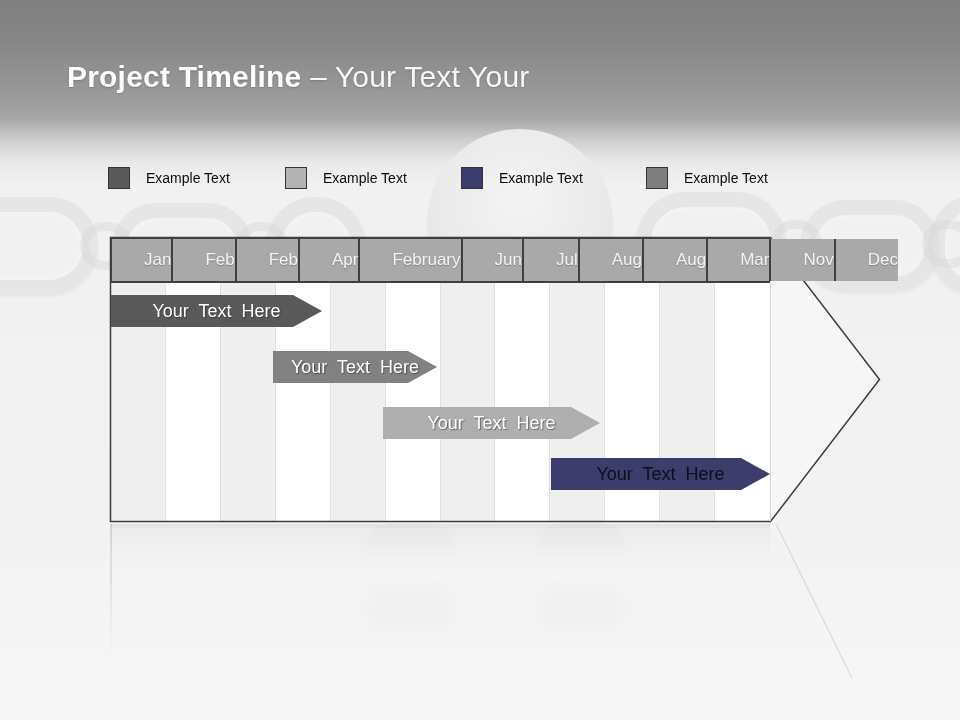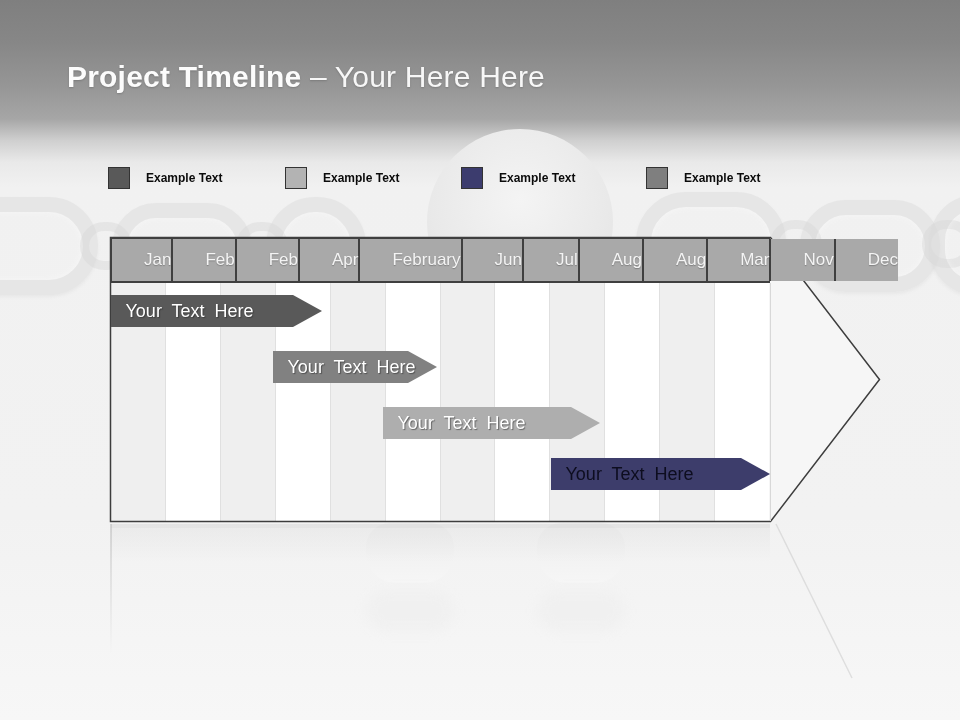--- a/index.html
+++ b/index.html
@@ -63,21 +63,21 @@
   .legend-item{position:absolute;display:flex;align-items:center;gap:16px;height:24px;}
   .legend-item.i0{left:108px;}
   .legend-item.i1{left:285px;}
   .legend-item.i2{left:461px;}
   .legend-item.i3{left:646px;}
   .legend-swatch{width:22px;height:22px;box-sizing:border-box;border:1px solid #333;}
   .legend-swatch.c0{background:#595959;}
   .legend-swatch.c1{background:#b3b3b3;}
   .legend-swatch.c2{background:#3c3c6e;}
   .legend-swatch.c3{background:#7f7f7f;}
-  .legend-label{font-size:12px;font-weight:700;color:#0b0b0b;}
+  .legend-label{font-size:14px;font-weight:400;color:#0b0b0b;}
   
   .timeline{position:absolute;inset:0;z-index:4;}
   svg.arrow-layer{position:absolute;left:0;top:0;pointer-events:none;}
   .months-row{
     position:absolute;left:110px;top:237px;width:660px;height:46px;
     display:flex;box-sizing:border-box;border:2px solid #3f3f3f;border-right:none;
     z-index:4;
   }
   .month-cell{
     flex:1;display:flex;align-items:center;justify-content:center;
@@ -93,21 +93,21 @@
   .col:nth-child(odd){background:#efefef;}
   .col:last-child{border-right:none;}
   
   .bar{
     position:absolute;height:32px;z-index:5;
     clip-path:polygon(0 0, calc(100% - 29px) 0, 100% 50%, calc(100% - 29px) 100%, 0 100%);
     filter:drop-shadow(1px 1px 1px rgba(60,60,60,.45));
     display:flex;align-items:center;justify-content:center;
   }
   .bar .bar-label{
-    width:calc(100% - 29px);text-align:left;font-size:18px;word-spacing:5px;
+    width:calc(100% - 29px);text-align:center;font-size:18px;word-spacing:5px;
   }
   .bar.b0{left:111px;top:295px;width:211px;background:#595959;}
   .bar.b1{left:273px;top:351px;width:164px;background:#818181;}
   .bar.b2{left:383px;top:407px;width:217px;background:#aeaeae;}
   .bar.b3{left:551px;top:458px;width:219px;background:#3d3d6b;}
   .bar.b0 .bar-label,.bar.b1 .bar-label,.bar.b2 .bar-label{
     color:#fff;text-shadow:1px 1px 1px rgba(40,40,40,.55);
   }
   .bar.b3 .bar-label{color:#0d0d1f;}
   
@@ -139,21 +139,21 @@
     <div class="figure-arm right"></div>
     <div class="figure-shoulders"></div>
     <div class="figure-foot left"></div>
     <div class="figure-foot right"></div>
     <div class="foot-reflection left"></div>
     <div class="foot-reflection right"></div>
   </div>
 
   <div class="title">
     <span class="bold">Project Timeline</span>
-    <span class="light">– Your Here Here</span>
+    <span class="light">– Your Text Your</span>
   </div>
 
   <div class="legend">
     <div class="legend-item i0">
       <span class="legend-swatch c0"></span>
       <span class="legend-label">Example Text</span>
     </div>
     <div class="legend-item i1">
       <span class="legend-swatch c1"></span>
       <span class="legend-label">Example Text</span>

